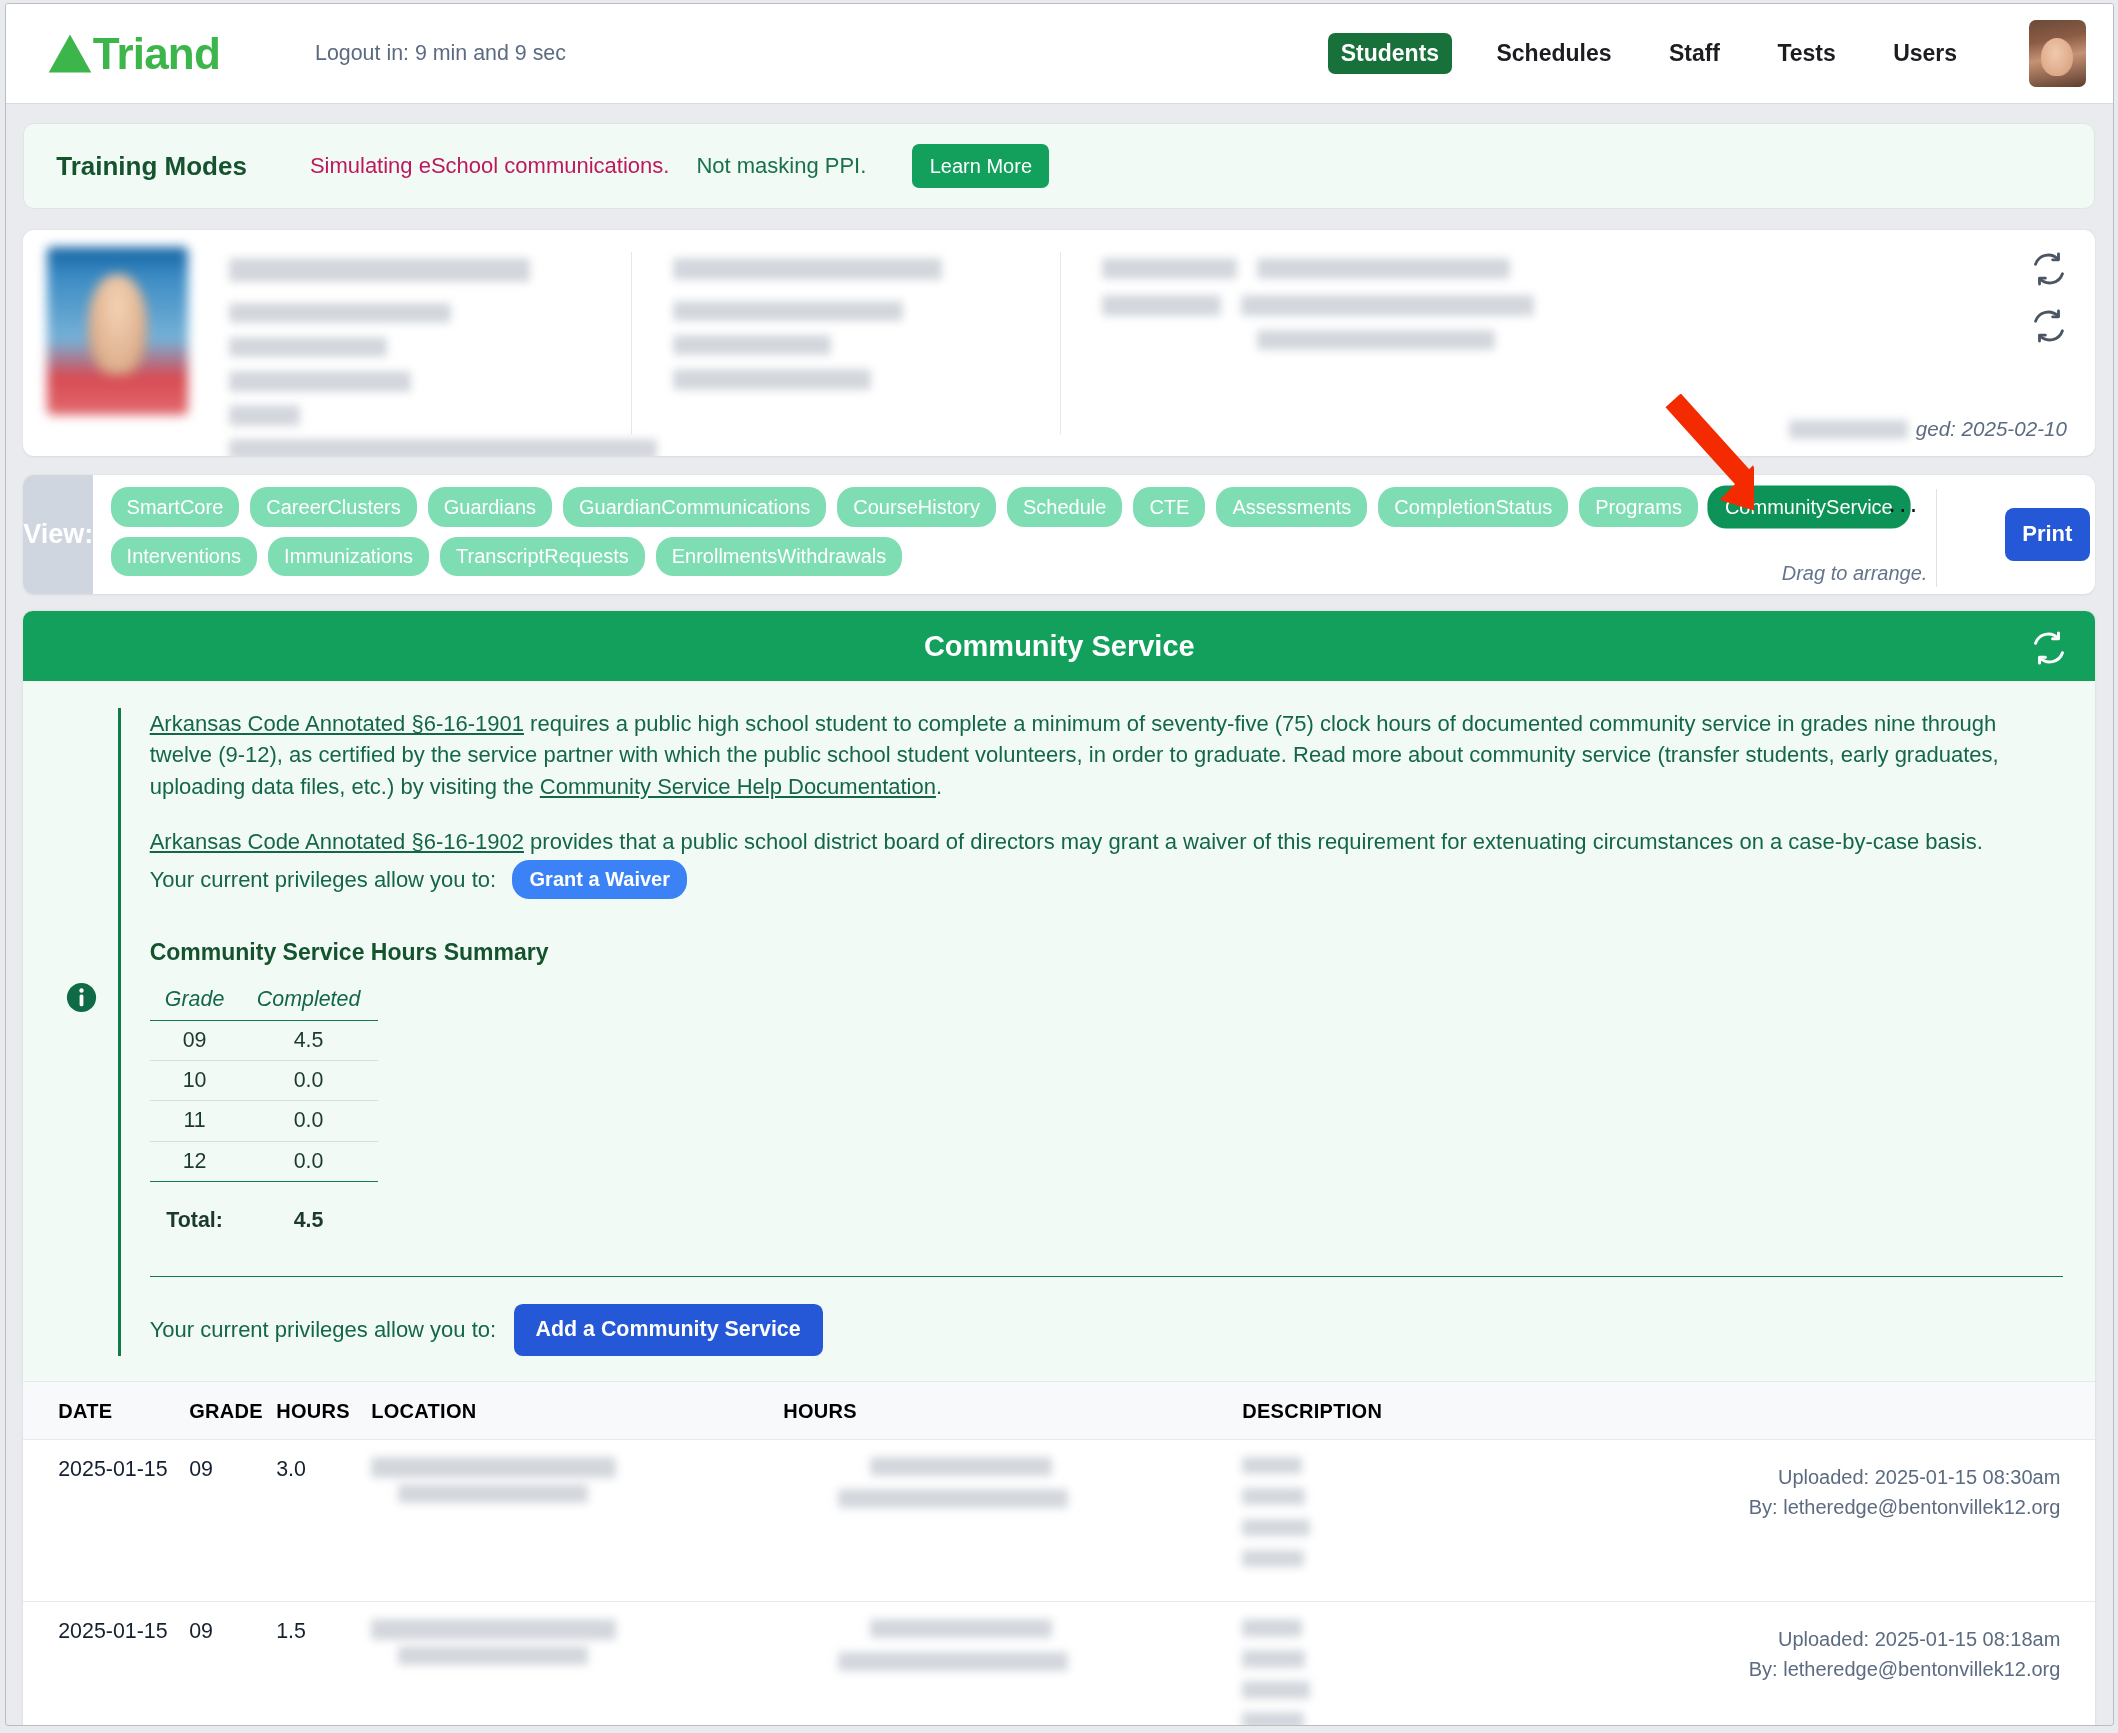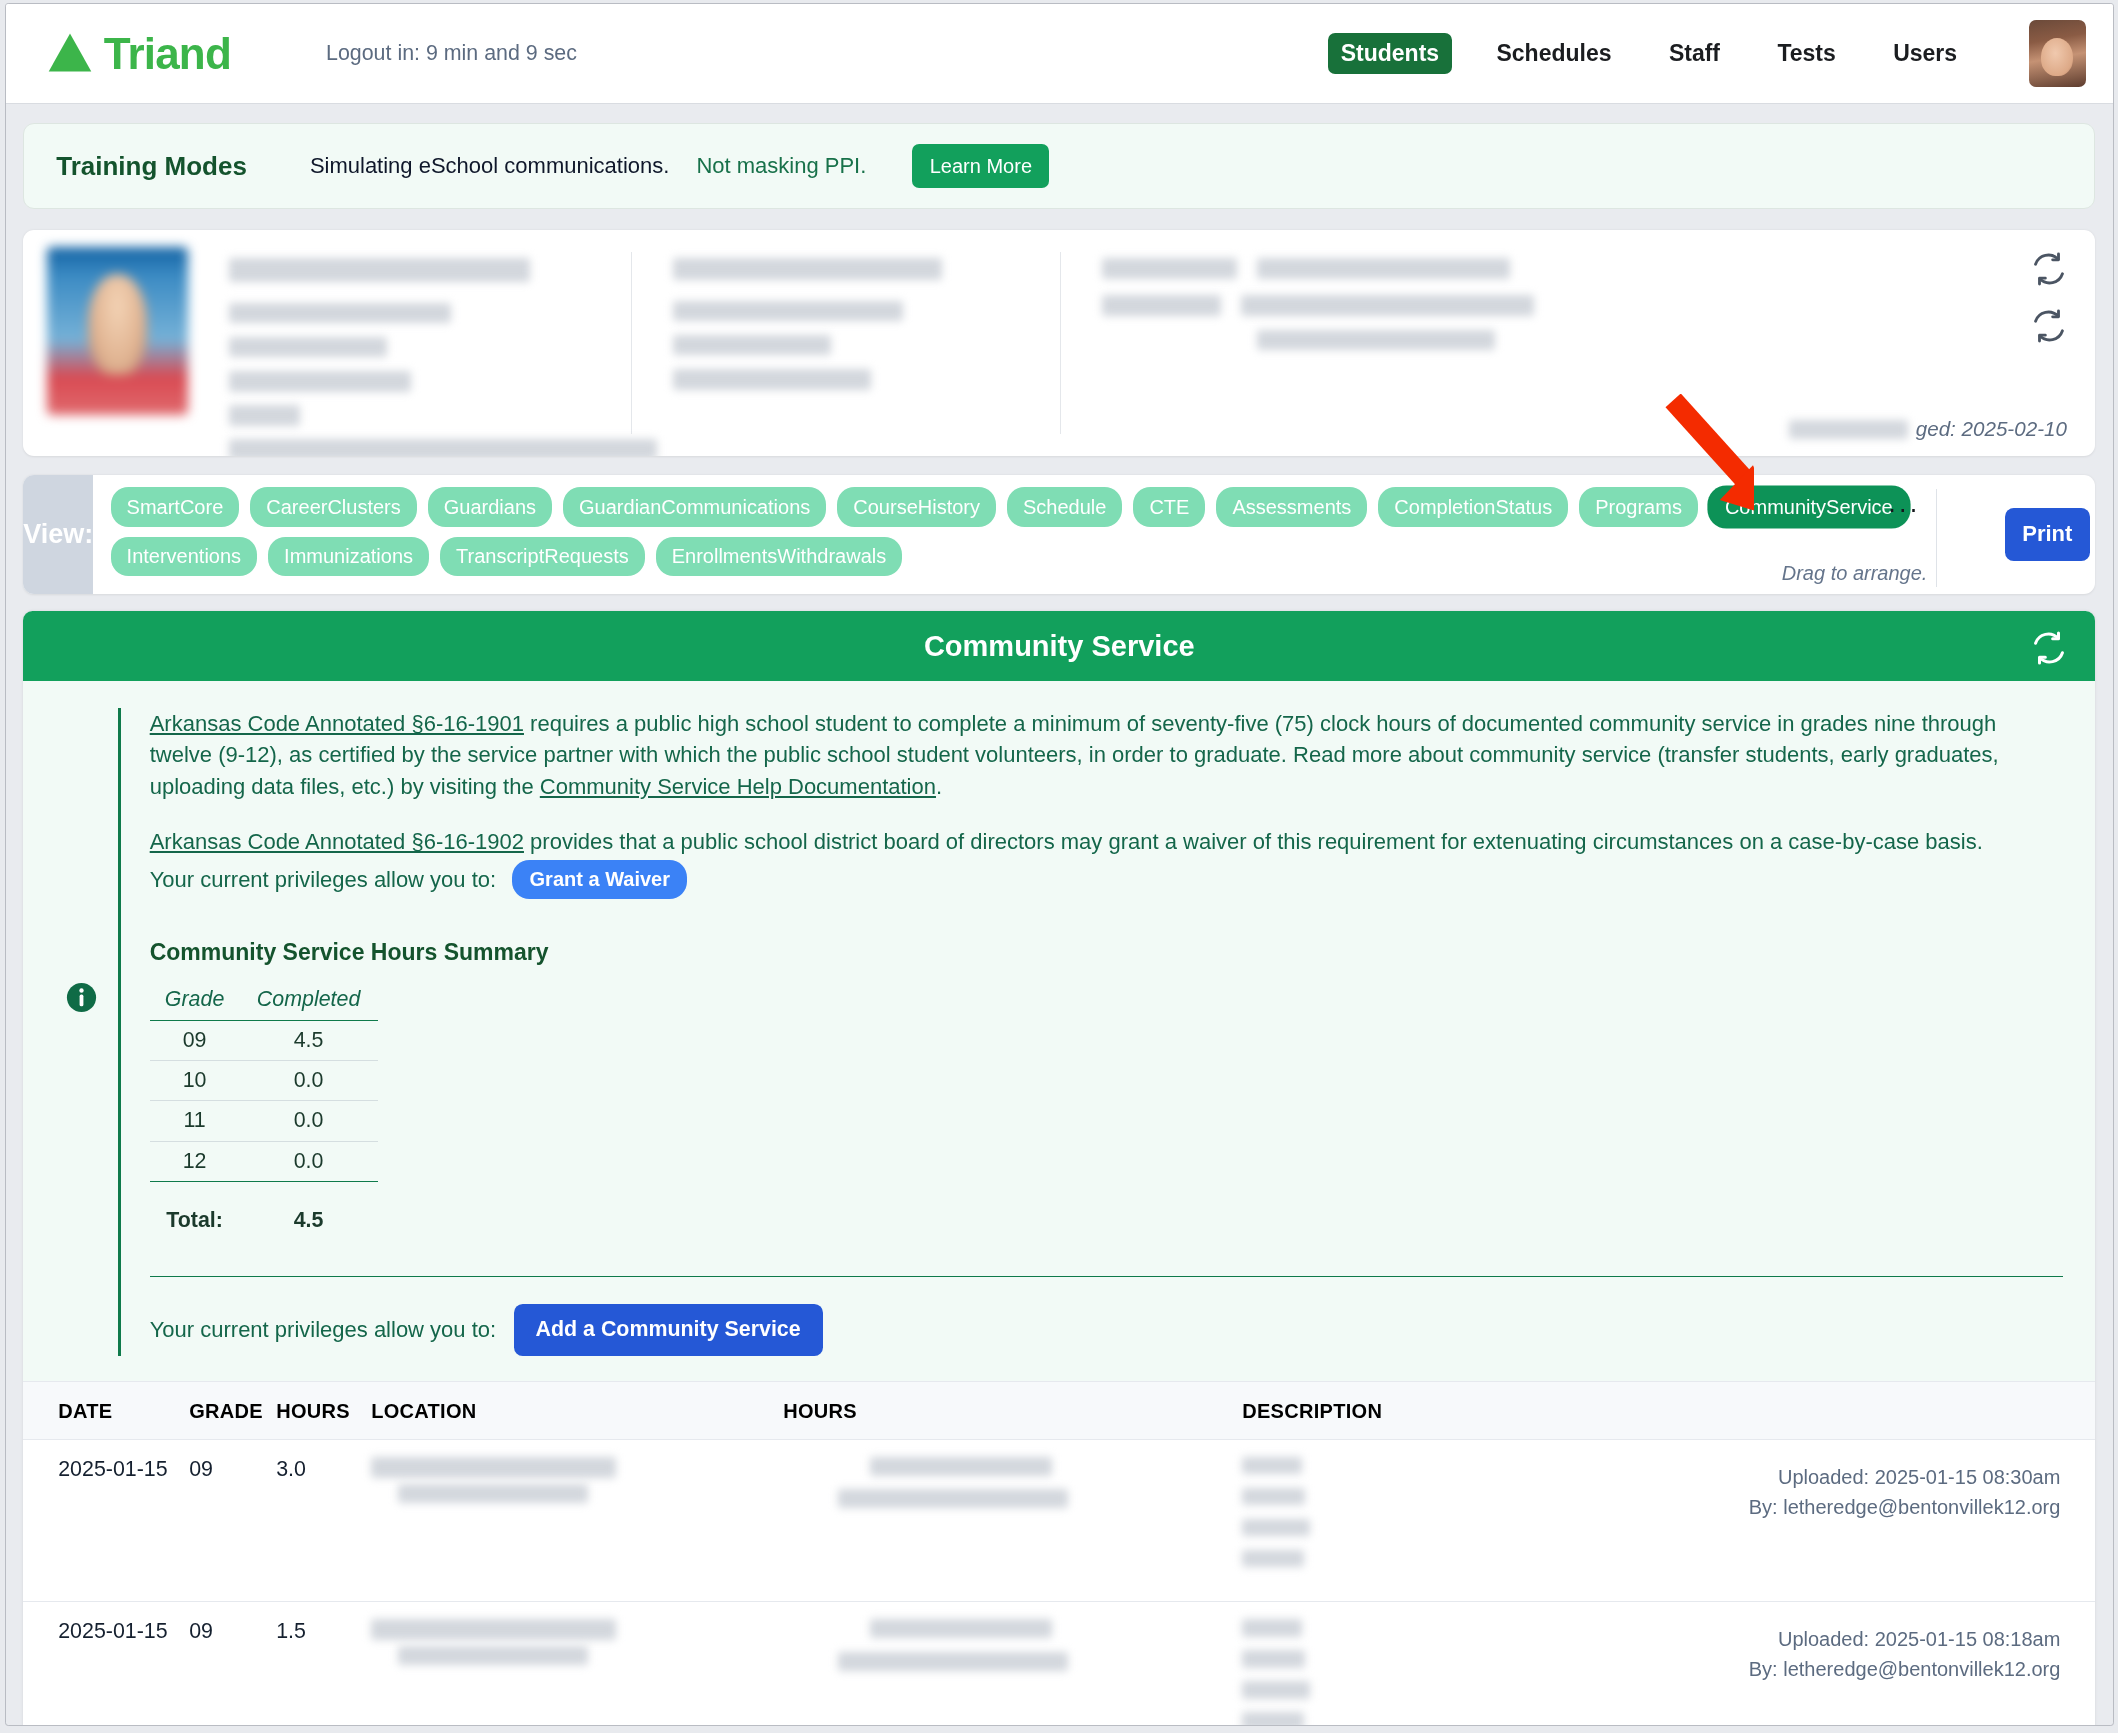--- a/index.html
+++ b/index.html
@@ -29,21 +29,21 @@
 
   
   .topbar {
     height: 100px;
     background: #ffffff;
     display: flex;
     align-items: center;
     padding: 0 27px 0 41px;
     border-bottom: 0.8px solid #d9dce1;
   }
-  .brand { display: flex; gap: 11px; }
+  .brand { display: flex; align-items: center; }
   .brand-mark { width: 46px; height: 41px; display:block; }
   .brand-name {
     font-size: 44px; font-weight: bold; color: #3cb54a;
     letter-spacing: -0.8px; line-height: 1;
   }
   .logout {
     margin-left: 95px;
     font-size: 21.4px;
     color: #5c6b80;
     white-space: nowrap;
@@ -91,21 +91,21 @@
     border: 0.8px solid #dde6e1;
     border-radius: 11px;
     height: 86px;
     display: flex;
     align-items: center;
     padding: 0 32px;
     gap: 0;
   }
   .banner-title { font-size: 26px; font-weight: bold; color: #14532d; }
   .banner-msg {
-    font-size: 22px; color: #0f172a;
+    font-size: 22px; color: #be185d;
     margin-left: 63px;
   }
   .banner-msg2 { font-size: 22px; color: #18714a; margin-left: 27px; }
   .learn-more {
     margin-left: 46px;
     background: #12a05c;
     color: #fff;
     font-size: 20px;
     padding: 10.3px 17.4px;
     border-radius: 7.1px;

